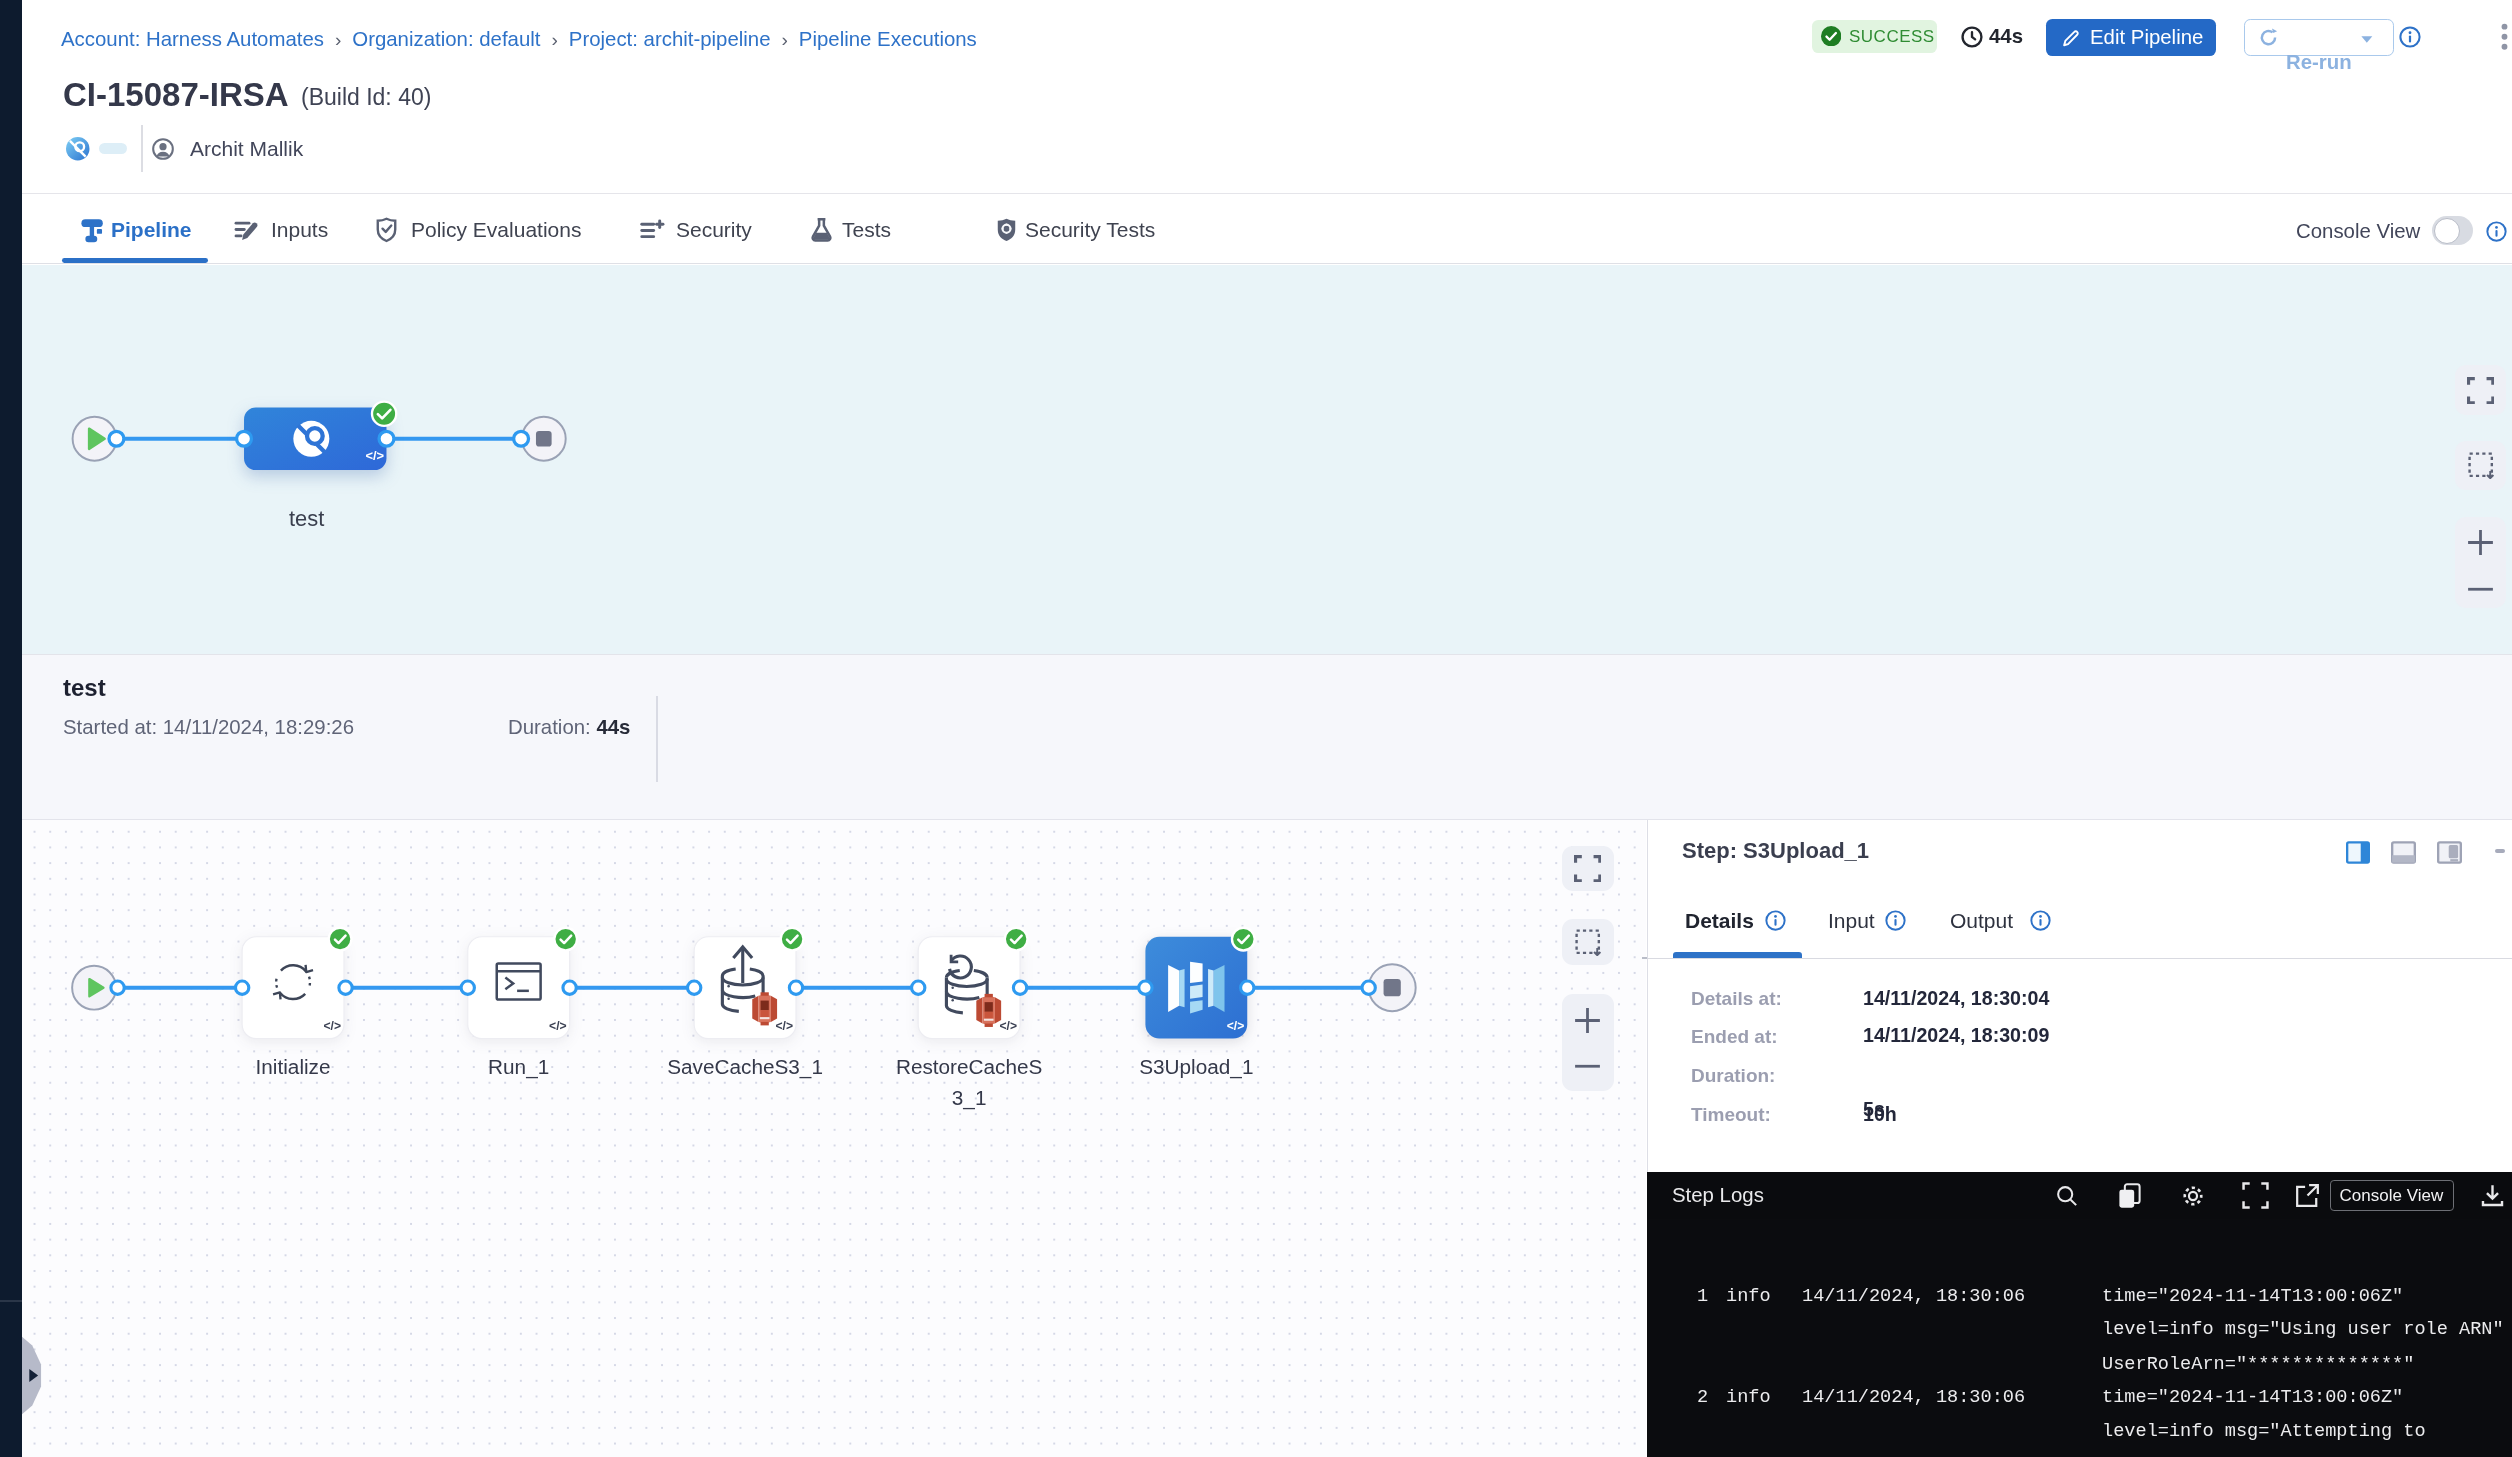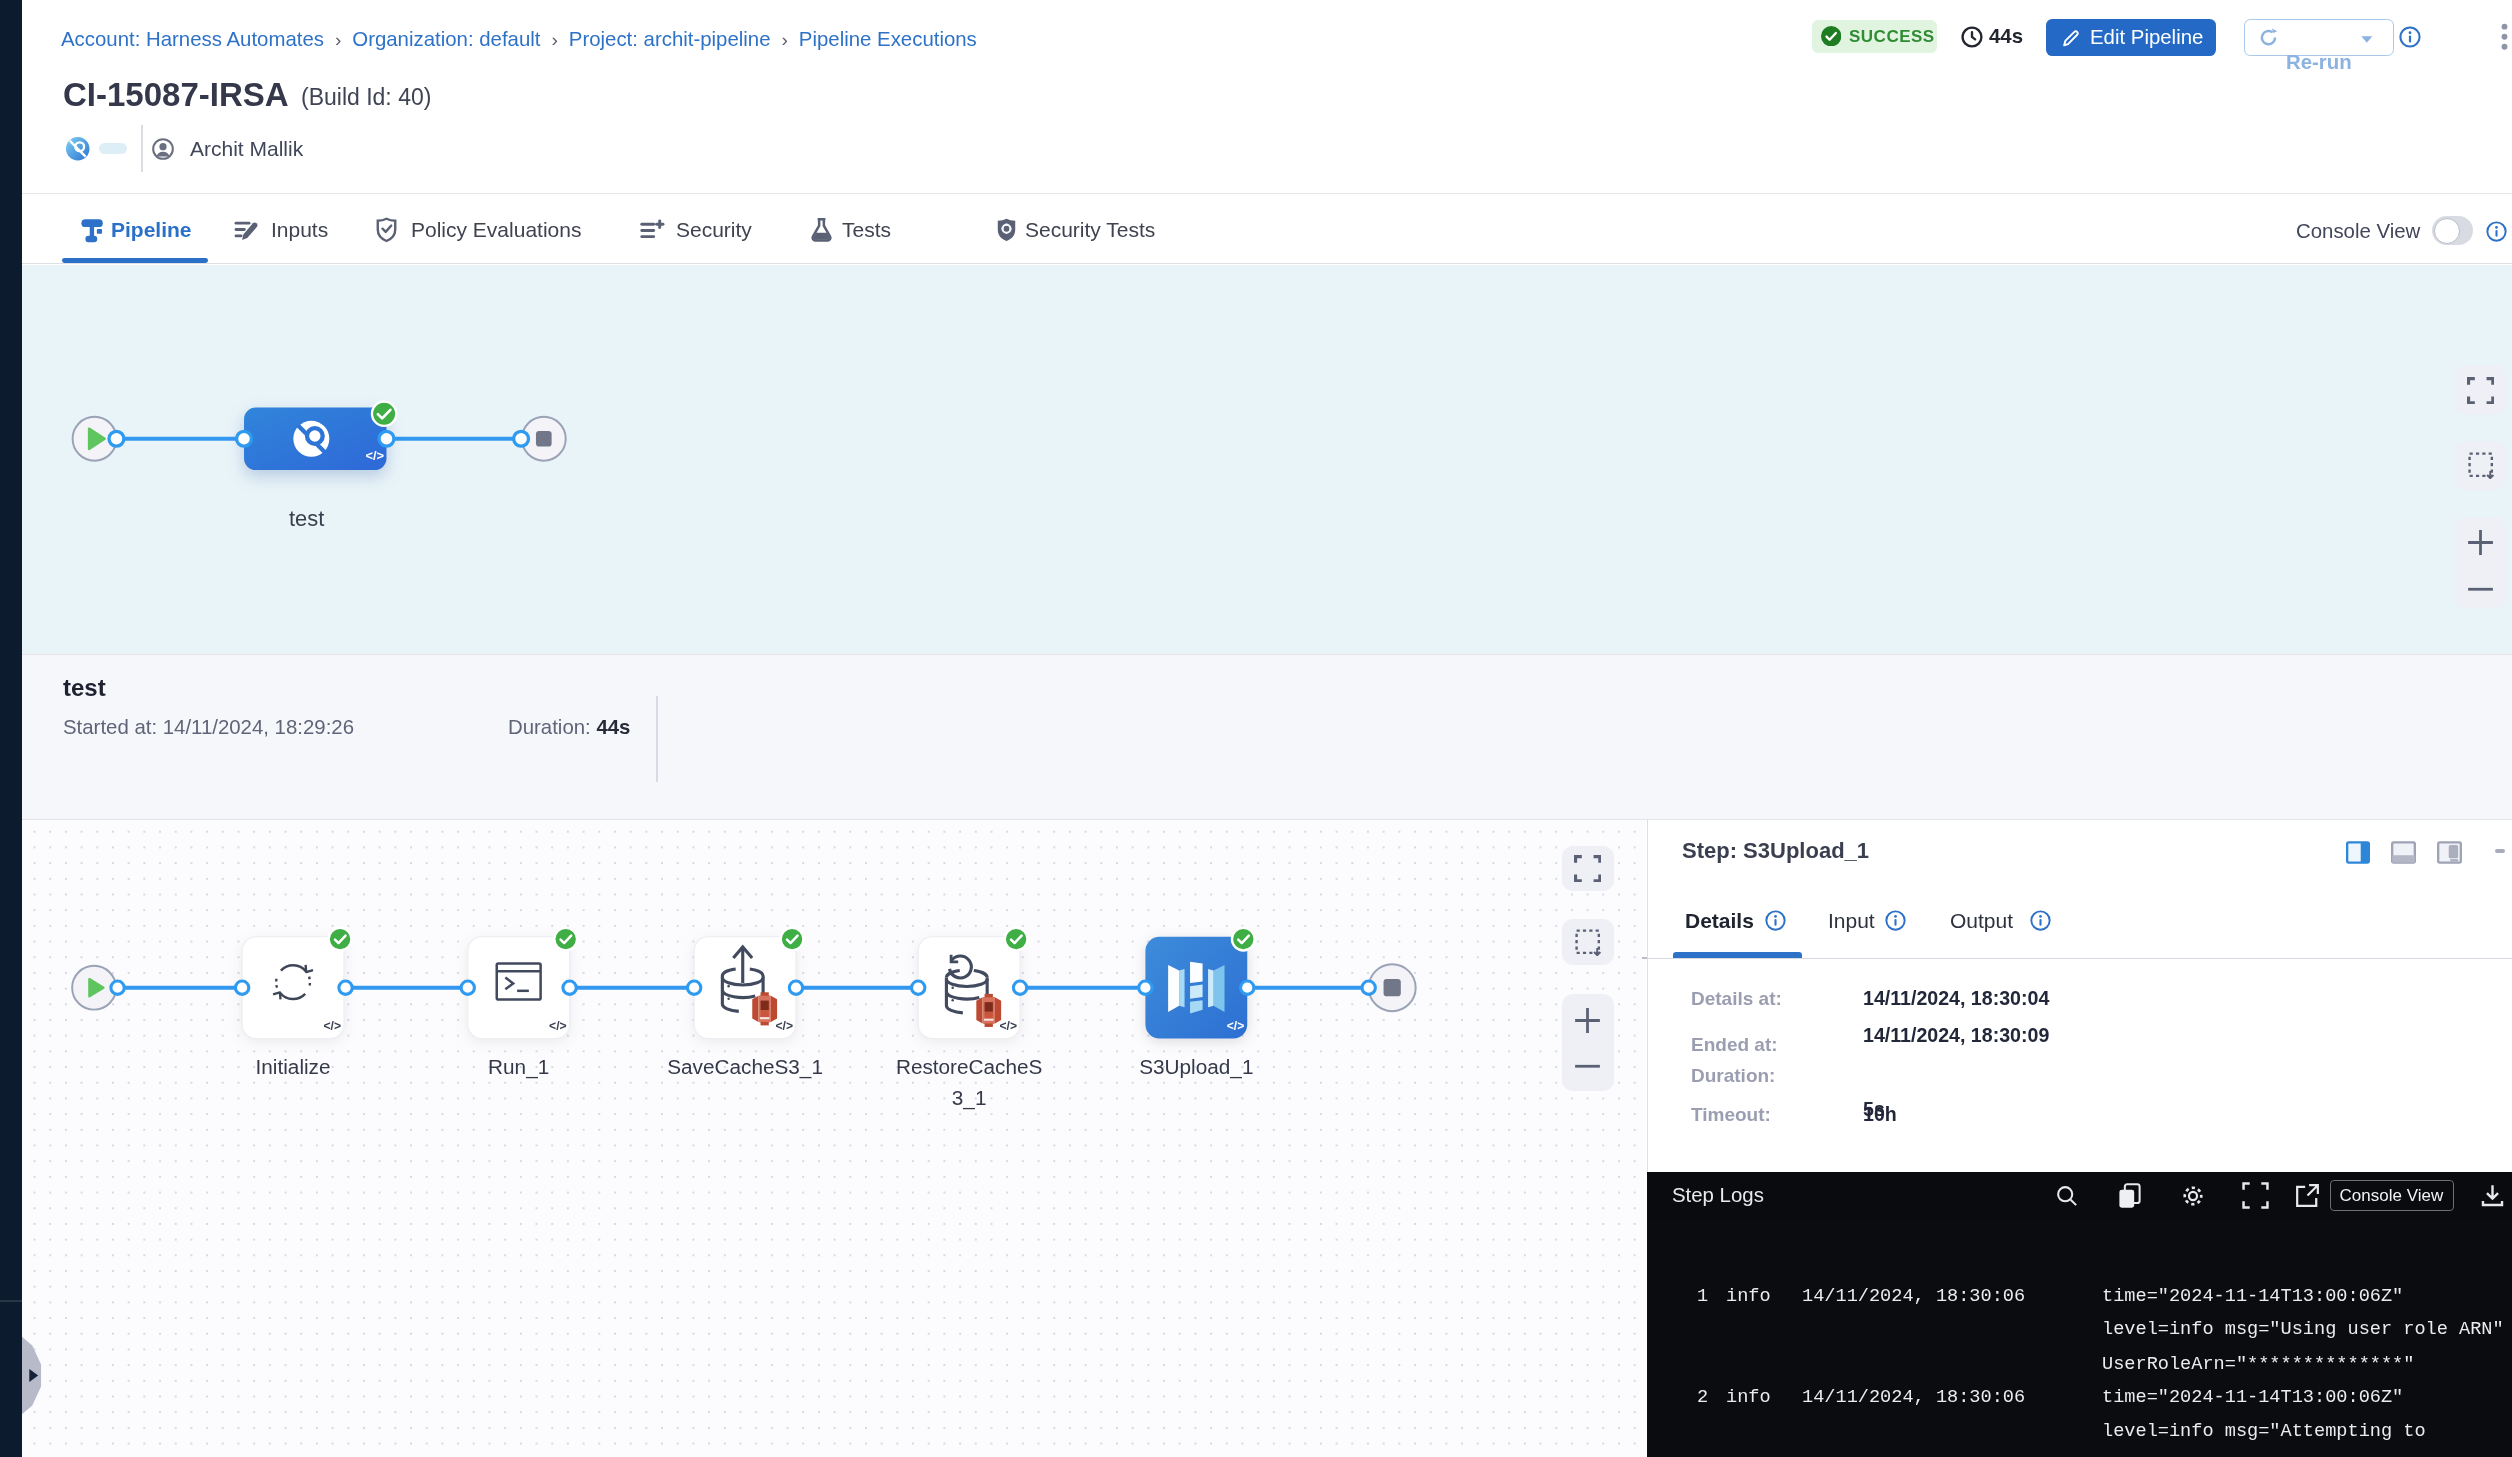--- a/index.html
+++ b/index.html
@@ -124,21 +124,21 @@
 <div class="tab abs" style="left:1025px;">Security Tests</div>
 <div id="tab-underline" class="abs"></div>
 <div id="tabs-border" class="abs"></div>
 <div class="abs" style="left:2296px; top:220px; font-size:20.4px; color:#42465a;">Console View</div>
 
 <div class="abs" style="left:1812px; top:19.6px; width:125px; height:33px; border-radius:6.3px; background:#e1f4e0;">
   <svg class="abs" style="left:8.6px; top:6.3px;" width="20.4" height="20.4" viewBox="0 0 26 26">
     <circle cx="13" cy="13" r="13" fill="#1e7d23"></circle>
     <path d="M7 13.5 L11 17.5 L19 9" stroke="#fff" stroke-width="3" fill="none" stroke-linecap="round" stroke-linejoin="round"></path>
   </svg>
-  <div class="abs" style="left:37px; top:7.8px; font-size:17px; font-weight:bold; color:#2f8c33; letter-spacing:0.5px;">SUCCESS</div>
+  <div class="abs" style="left:37px; top:7.8px; font-size:17px; font-weight:normal; color:#2f8c33; letter-spacing:0.5px;">SUCCESS</div>
 </div>
 <svg class="abs" style="left:1961px; top:26px;" width="22" height="22" viewBox="0 0 28 28">
   <circle cx="14" cy="14" r="12" fill="none" stroke="#23262e" stroke-width="3"></circle>
   <path d="M14 8 L14 14 L18 17" stroke="#23262e" stroke-width="3" fill="none" stroke-linecap="round"></path>
 </svg>
 <div class="abs" style="left:1989px; top:25px; font-size:20.4px; font-weight:bold; color:#23262e;">44s</div>
 <div class="abs" style="left:2046px; top:19px; width:170px; height:37px; border-radius:6.3px; background:#2469c6;">
   <svg class="abs" style="left:15px; top:8.6px;" width="20.4" height="20.4" viewBox="0 0 26 26">
     <path d="M4 22 L5.5 16.5 L17 5 a2.4 2.4 0 0 1 3.6 0 l0 0 a2.4 2.4 0 0 1 0 3.6 L9 20.5 L4 22 Z" fill="none" stroke="#fff" stroke-width="2.4" stroke-linejoin="round"></path>
   </svg>
@@ -431,21 +431,21 @@
 <svg class="abs" style="left:2030px; top:910px;" width="21" height="21" viewBox="0 0 28 28">
   <circle cx="14" cy="14" r="12.2" fill="none" stroke="#2e72c8" stroke-width="2.6"></circle>
   <circle cx="14" cy="8.6" r="1.8" fill="#2e72c8"></circle>
   <rect x="12.6" y="12" width="2.8" height="9" rx="1.4" fill="#2e72c8"></rect>
 </svg>
 <div class="abs" style="left:1673px; top:952px; width:129px; height:6.3px; border-radius:3.1px 3.1px 0 0; background:#2d72c7;"></div>
 <div class="abs" style="left:1647px; top:958px; width:865px; height:0.8px; background:#d9dae1;"></div>
 
 <div class="abs" style="left:1691px; top:988px; font-size:19px; font-weight:600; color:#9b9eb0;">Details at:</div>
 <div class="abs" style="left:1863px; top:987px; font-size:19.6px; font-weight:bold; color:#23273a;">14/11/2024, 18:30:04</div>
-<div class="abs" style="left:1691px; top:1026px; font-size:19px; font-weight:600; color:#9b9eb0;margin-top:8px;">Ended at:</div>
+<div class="abs" style="left:1691px; top:1026px; font-size:19px; font-weight:600; color:#9b9eb0;">Ended at:</div>
 <div class="abs" style="left:1863px; top:1024px; font-size:19.6px; font-weight:bold; color:#23273a;">14/11/2024, 18:30:09</div>
 <div class="abs" style="left:1691px; top:1065px; font-size:19px; font-weight:600; color:#9b9eb0;">Duration:</div>
 <div class="abs" style="left:1863px; top:1063px; font-size:19.6px; font-weight:bold; color:#23273a;margin-top:35px;">5s</div>
 <div class="abs" style="left:1691px; top:1104px; font-size:19px; font-weight:600; color:#9b9eb0;">Timeout:</div>
 <div class="abs" style="left:1863px; top:1103px; font-size:19.6px; font-weight:bold; color:#23273a;">10h</div>
 
 <div id="logbar" class="abs"></div>
 <div class="abs" style="left:1672px; top:1184px; font-size:20.4px; color:#eaeaec;">Step Logs</div>
 <svg class="abs" style="left:2055px; top:1184px;" width="23.5" height="23.5" viewBox="0 0 30 30">
   <circle cx="13" cy="13" r="9" fill="none" stroke="#e8e8ea" stroke-width="2.6"></circle>

